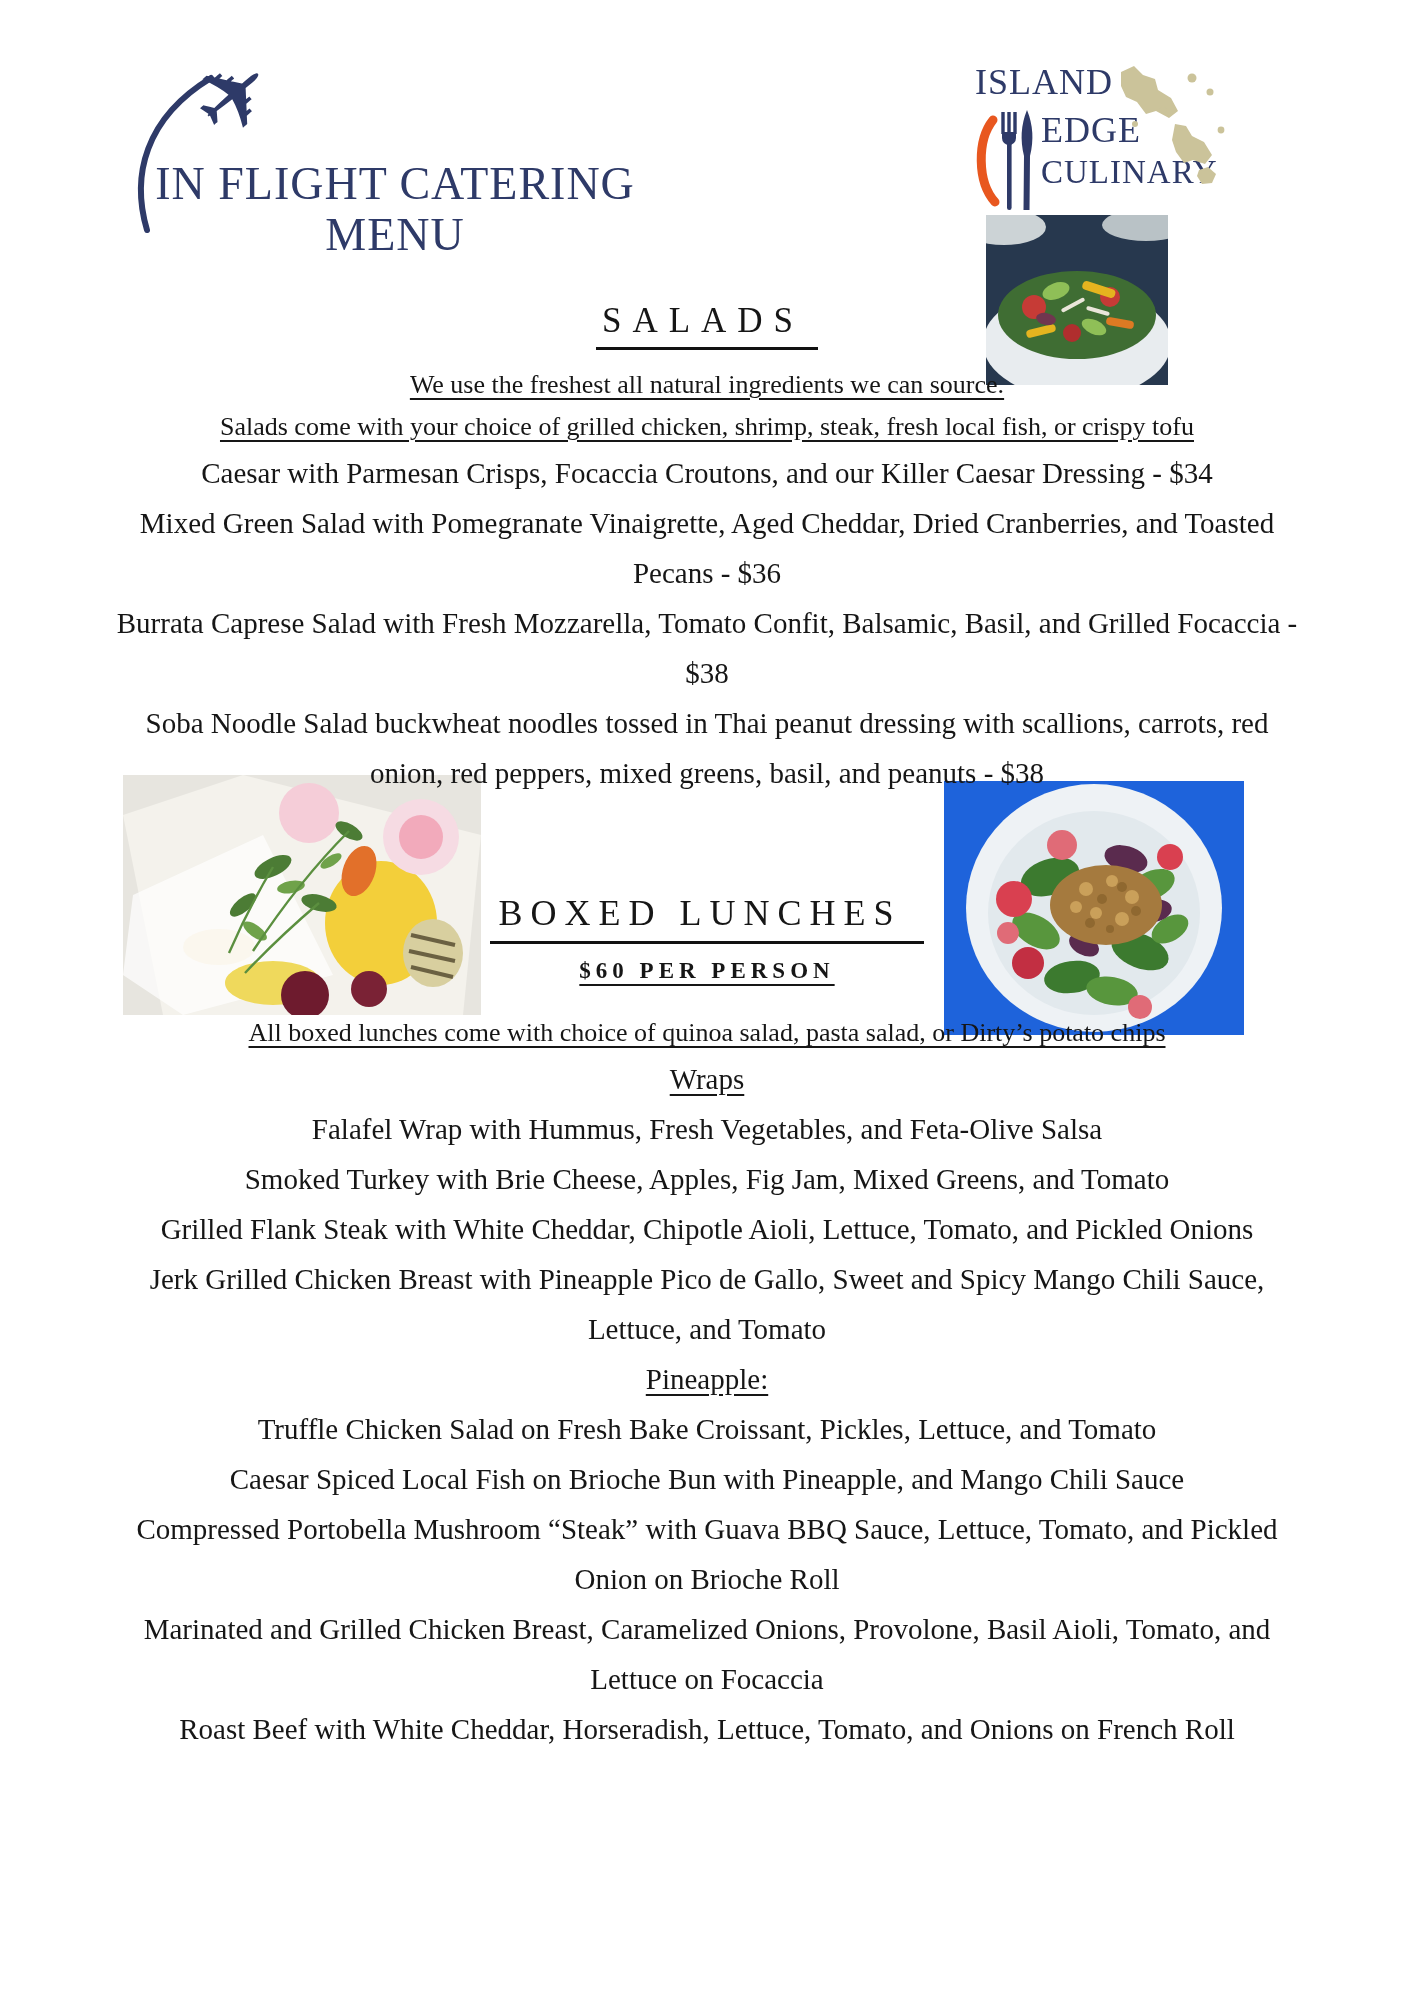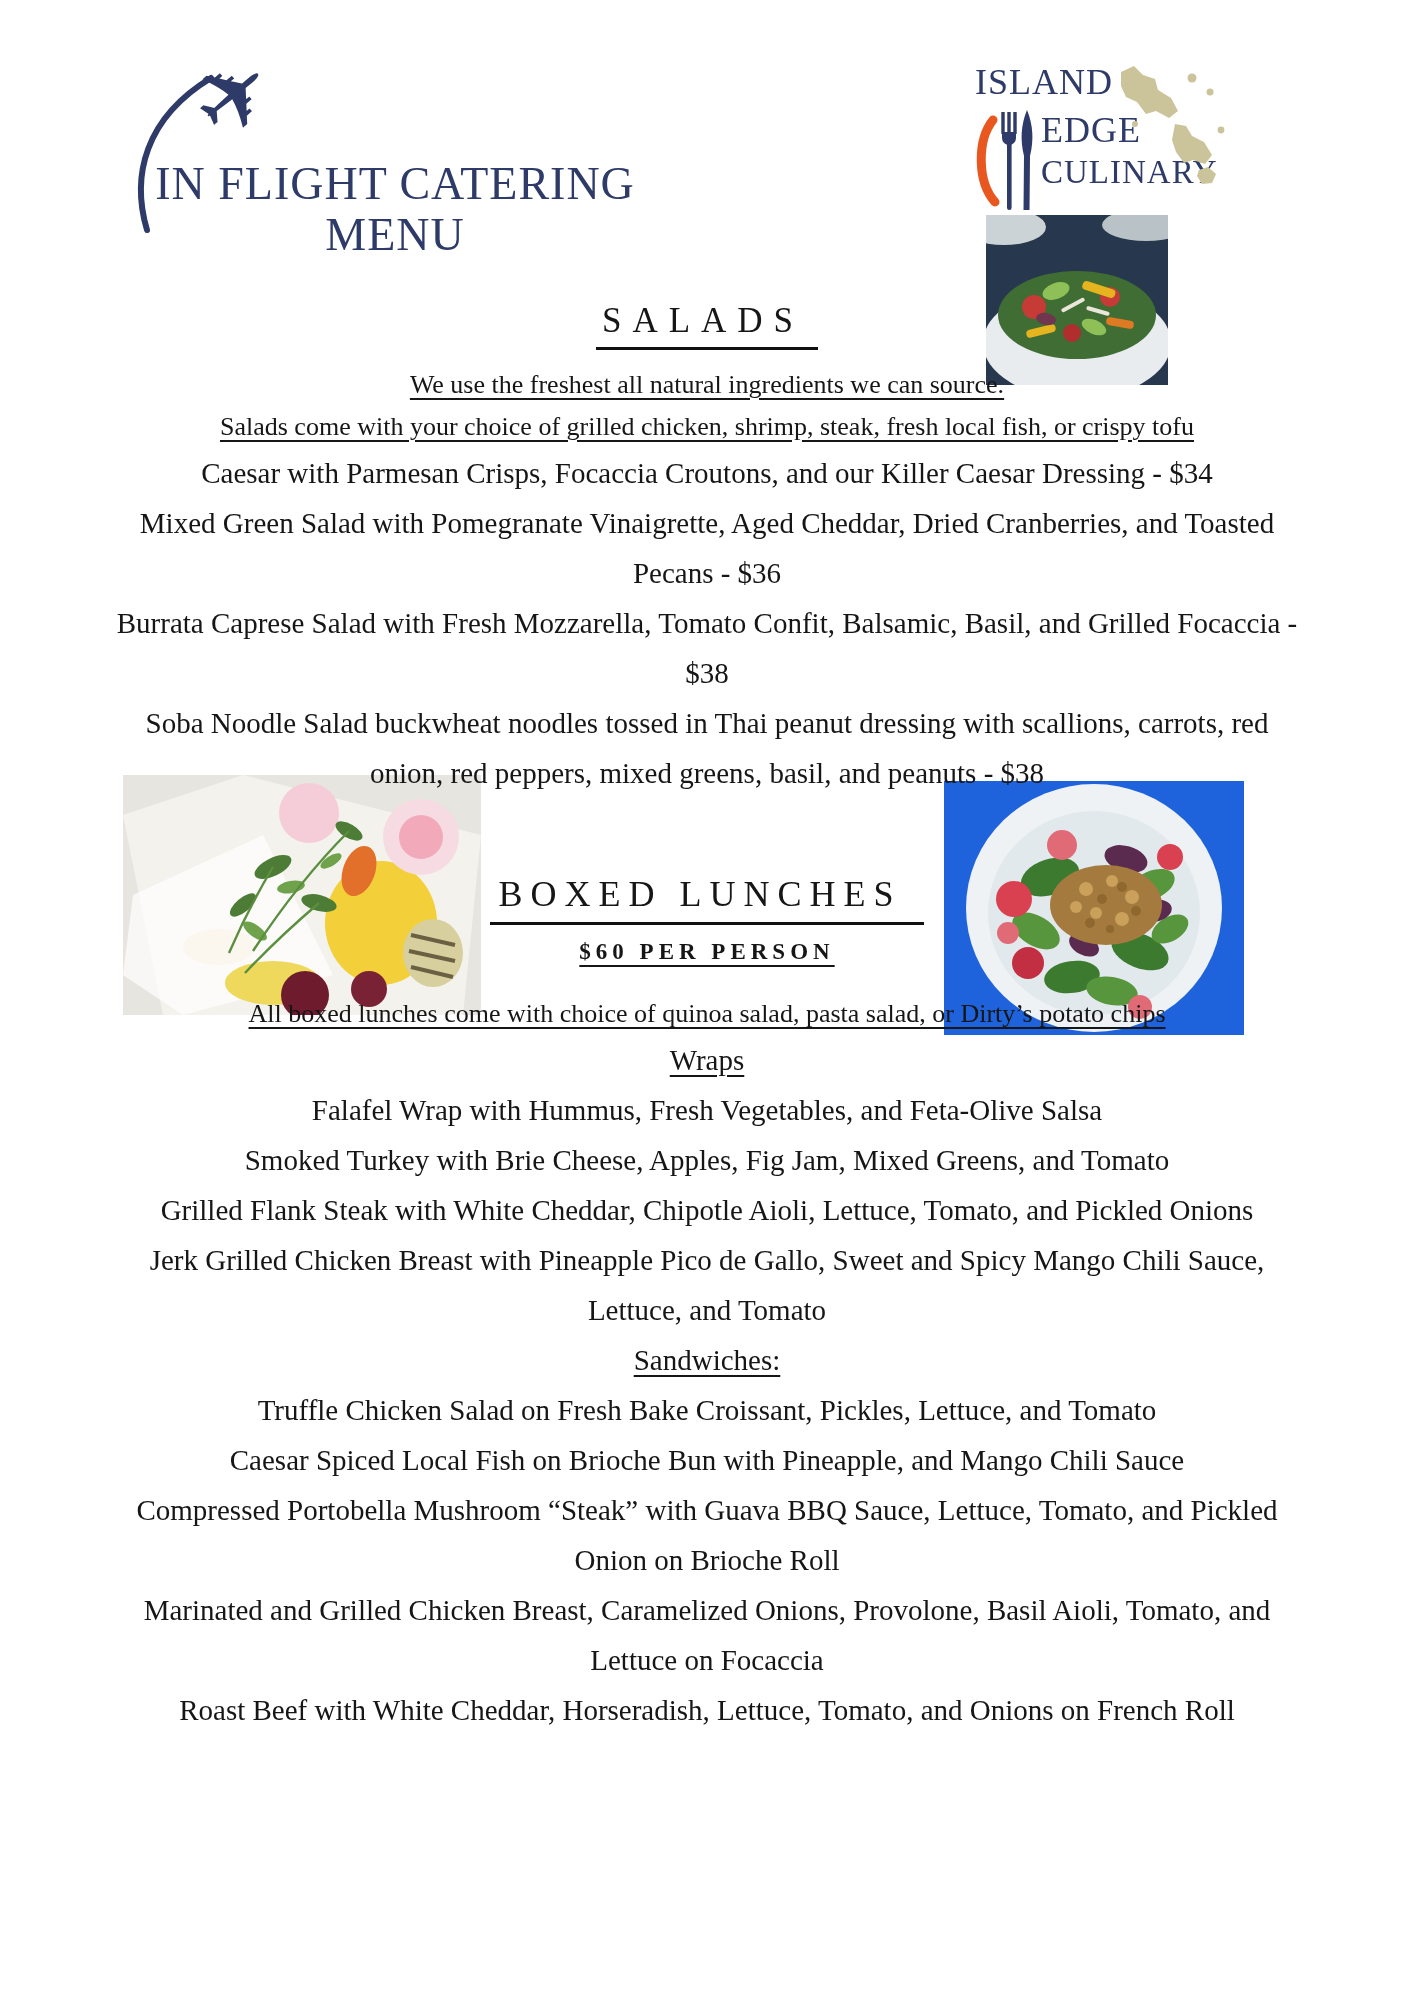--- a/index.html
+++ b/index.html
@@ -45,21 +45,21 @@
     text-decoration:underline; text-underline-offset:6px; text-decoration-thickness:2px;
   }
 
   .intro-line { font-size:26px; line-height:42px; margin:0;
                 text-decoration:underline; text-underline-offset:5px; text-decoration-thickness:1.5px; }
 
   .menu-line { font-size:29px; line-height:50px; margin:0; }
   .group-head { font-size:29px; line-height:50px; margin:0;
                 text-decoration:underline; text-underline-offset:5px; text-decoration-thickness:1.5px; }
 
-  .boxed-block { margin-top:75px; }
+  .boxed-block { margin-top:94px; }
   .boxed-intro { margin-top:28px; }
 </style>
 </head>
 <body>
 
 <div class="page">
 
   <div class="brand">
     <svg class="brand-art" width="230" height="215" viewBox="0 0 230 215">
       <path d="M22 200 C 6 146, 20 88, 86 48" fill="none" stroke="#2e3a68" stroke-width="6" stroke-linecap="round"></path>
@@ -216,21 +216,21 @@
       <div class="boxed-intro">
         <p class="intro-line">All boxed lunches come with choice of quinoa salad, pasta salad, or Dirty’s potato chips</p>
       </div>
 
       <p class="group-head">Wraps</p>
       <p class="menu-line">Falafel Wrap with Hummus, Fresh Vegetables, and Feta-Olive Salsa</p>
       <p class="menu-line">Smoked Turkey with Brie Cheese, Apples, Fig Jam, Mixed Greens, and Tomato</p>
       <p class="menu-line">Grilled Flank Steak with White Cheddar, Chipotle Aioli, Lettuce, Tomato, and Pickled Onions</p>
       <p class="menu-line">Jerk Grilled Chicken Breast with Pineapple Pico de Gallo, Sweet and Spicy Mango Chili Sauce, Lettuce, and Tomato</p>
 
-      <p class="group-head">Sandwiches:</p>
+      <p class="group-head">Pineapple:</p>
       <p class="menu-line">Truffle Chicken Salad on Fresh Bake Croissant, Pickles, Lettuce, and Tomato</p>
       <p class="menu-line">Caesar Spiced Local Fish on Brioche Bun with Pineapple, and Mango Chili Sauce</p>
       <p class="menu-line">Compressed Portobella Mushroom “Steak” with Guava BBQ Sauce, Lettuce, Tomato, and Pickled Onion on Brioche Roll</p>
       <p class="menu-line">Marinated and Grilled Chicken Breast, Caramelized Onions, Provolone, Basil Aioli, Tomato, and Lettuce on Focaccia</p>
       <p class="menu-line">Roast Beef with White Cheddar, Horseradish, Lettuce, Tomato, and Onions on French Roll</p>
     </div>
 
   </div>
 </div>
 

